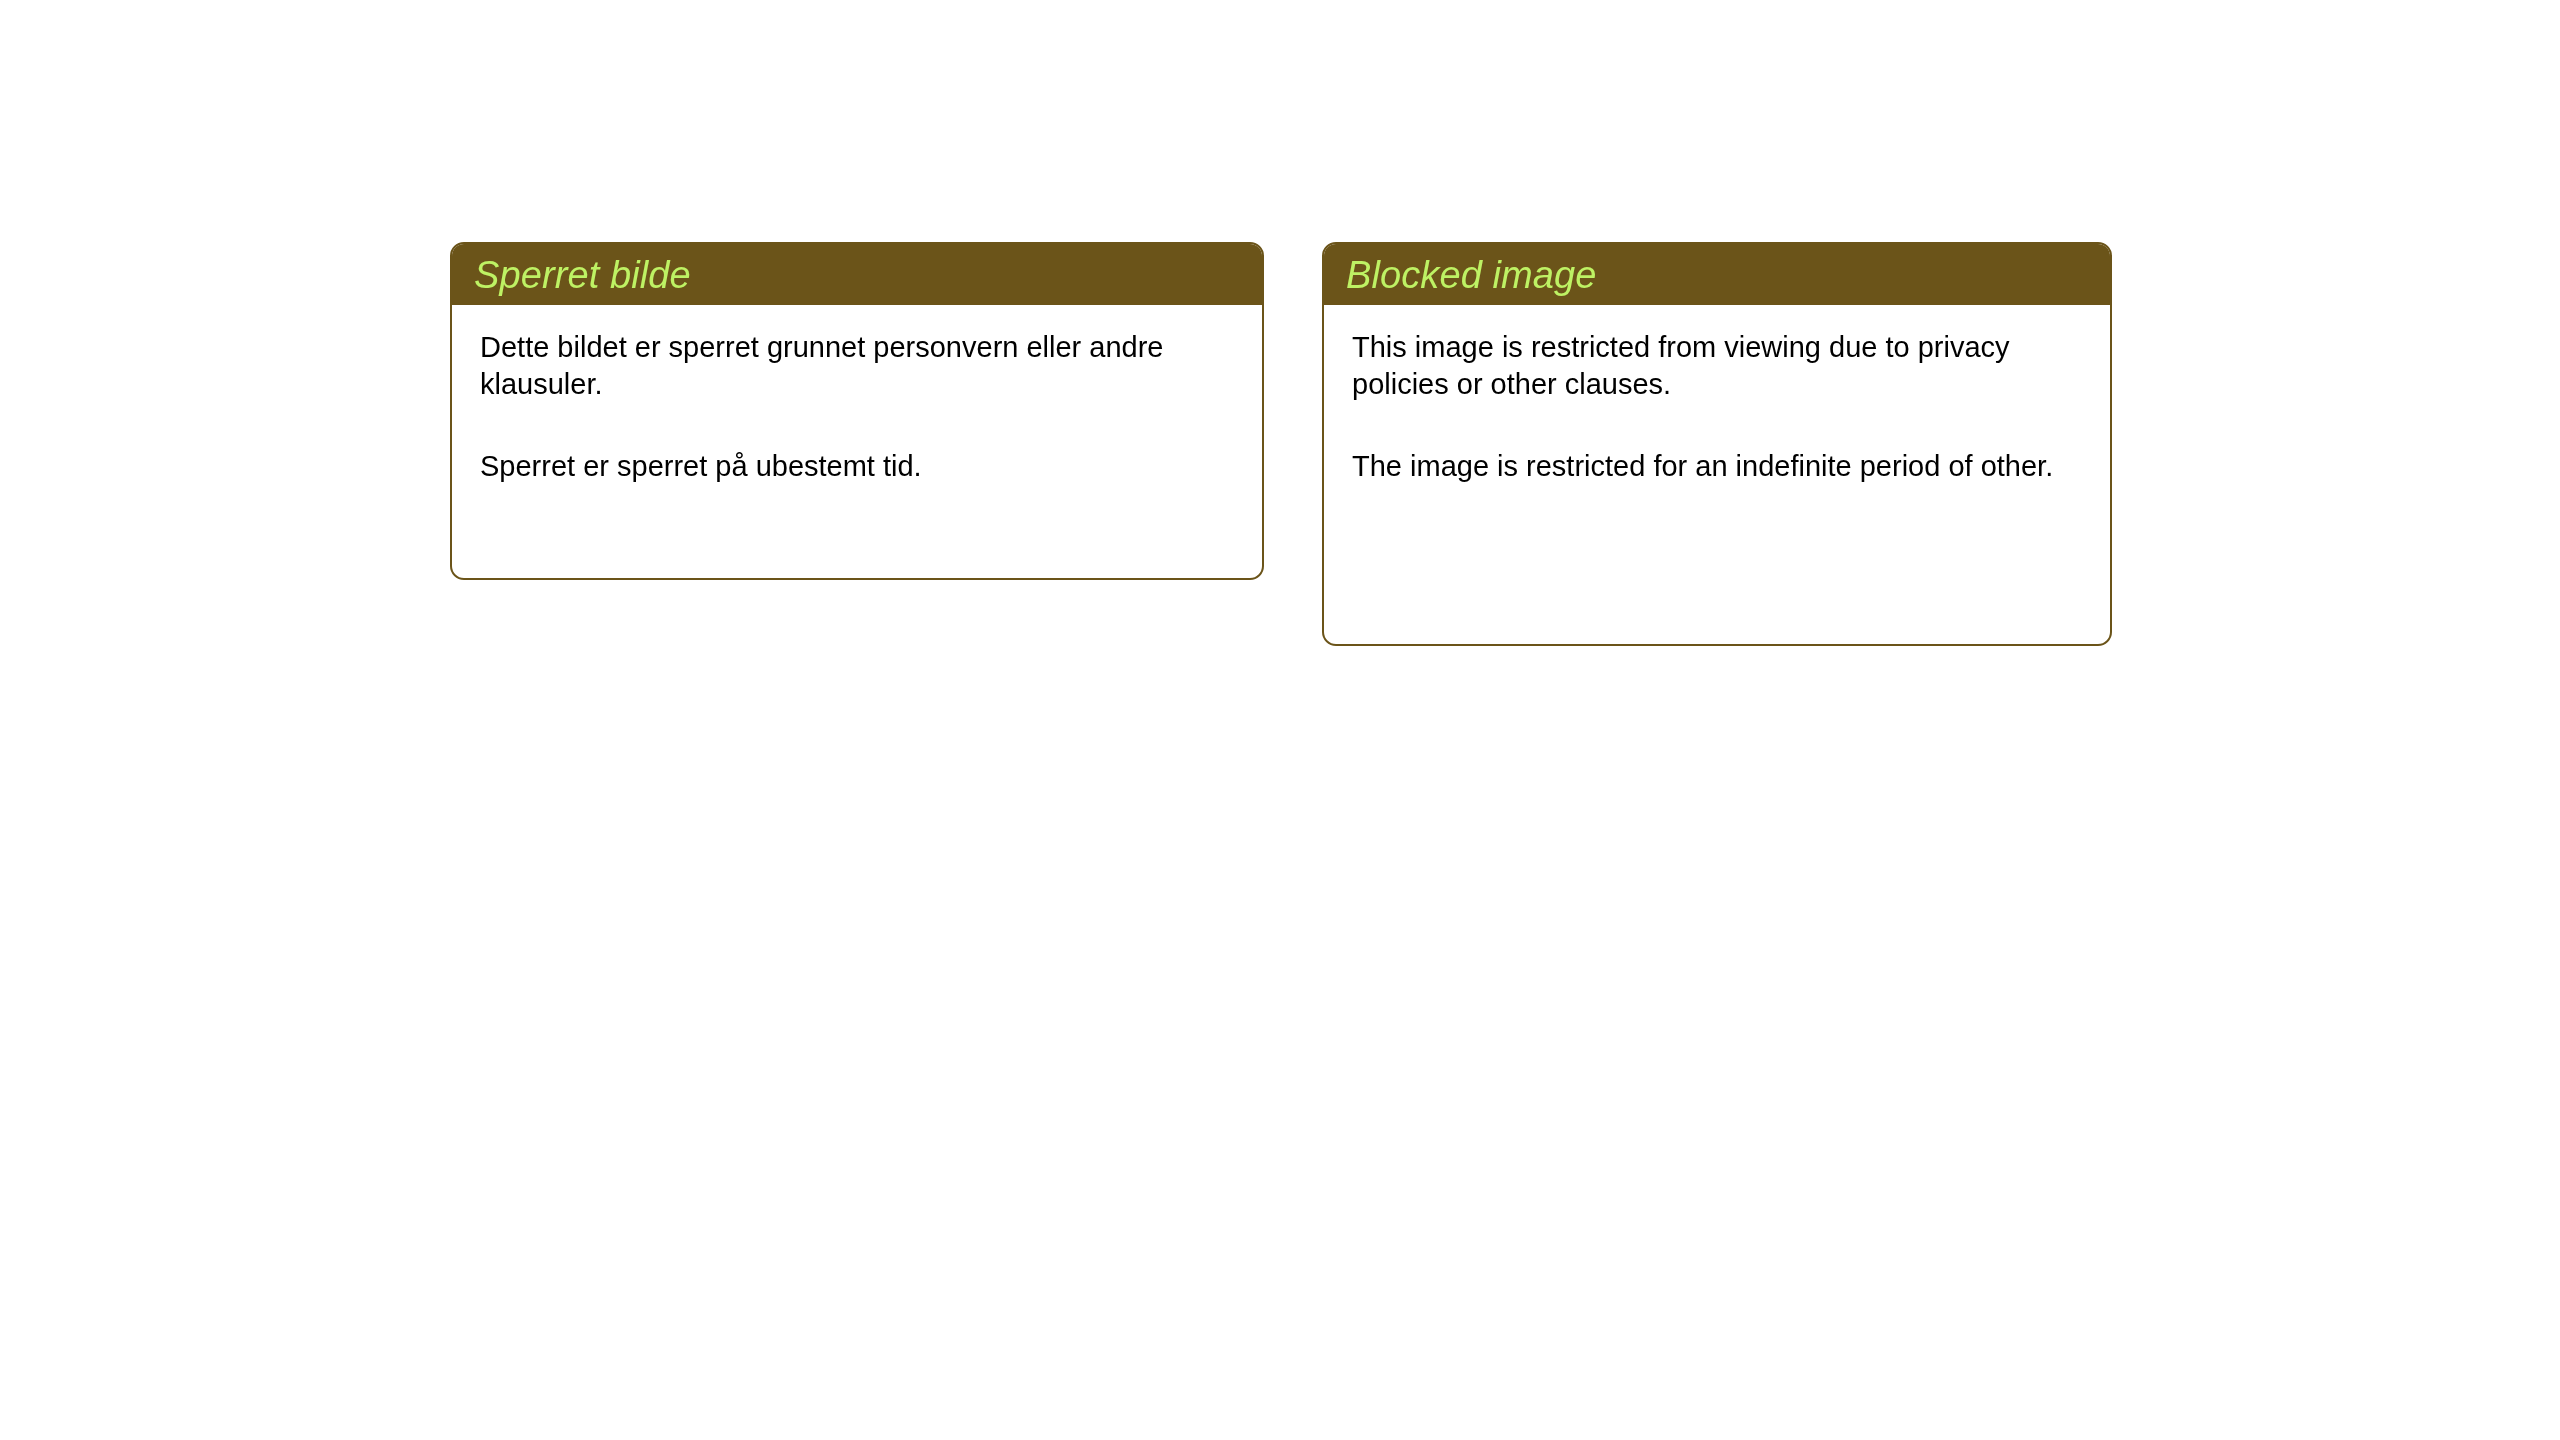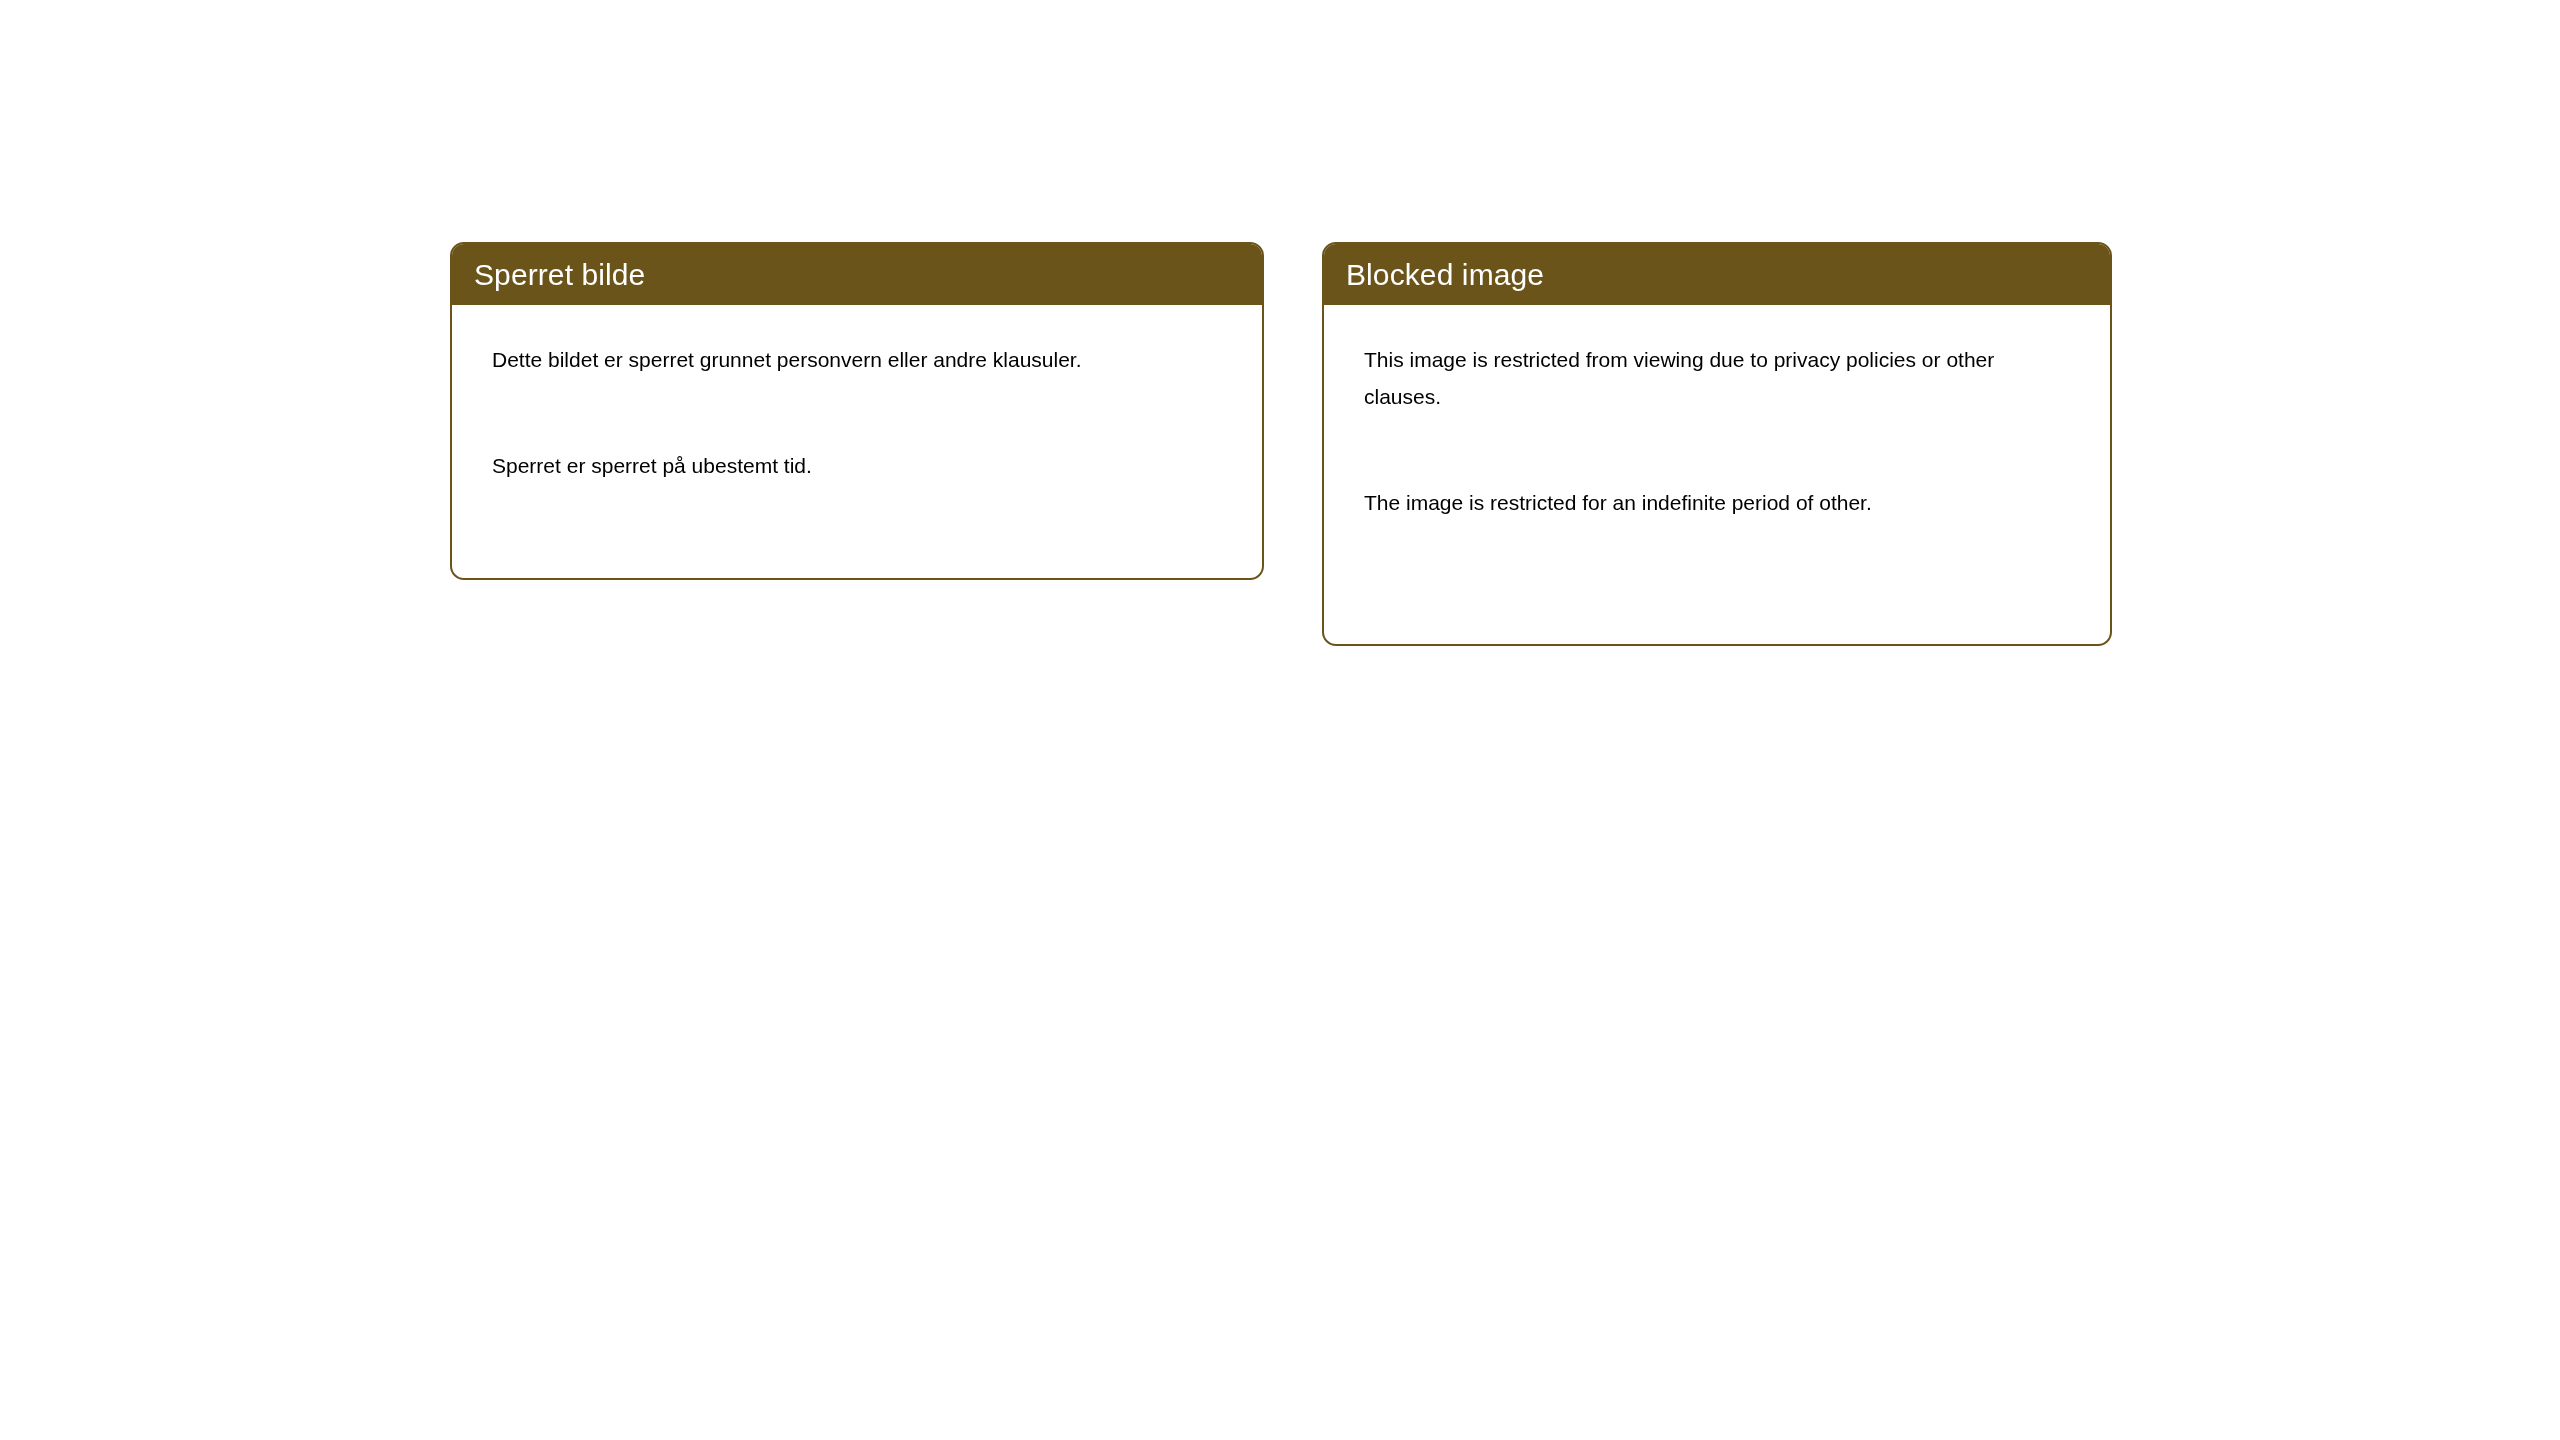--- a/index.html
+++ b/index.html
@@ -50,40 +50,41 @@
     box-sizing: border-box;
     width: 100%;
     height: 61px;
     background: #6b5419;
     display: flex;
     align-items: center;
     padding: 0 0 0 22px;
   }
 
   .card-title {
-    color: #ffffff;
-    font-size: 30px;
+    color: #bef264;
+    font-size: 38px;
     line-height: 40px;
     font-weight: 400;
     letter-spacing: 0.1px;
     white-space: nowrap;
+    font-style: italic;
   }
 
   .card-body {
     box-sizing: border-box;
     padding: 20px 20px 0 24px;
     background: #ffffff;
   }
 
   .card-paragraph {
     color: #000000;
-    font-size: 21px;
+    font-size: 29px;
     line-height: 37px;
     font-weight: 400;
-    margin: 16px;
+    margin: 4px;
     max-width: 100%;
   }
 
   .paragraph-gap {
     height: 37px;
   }
 </style>
 </head>
 <body>
 

